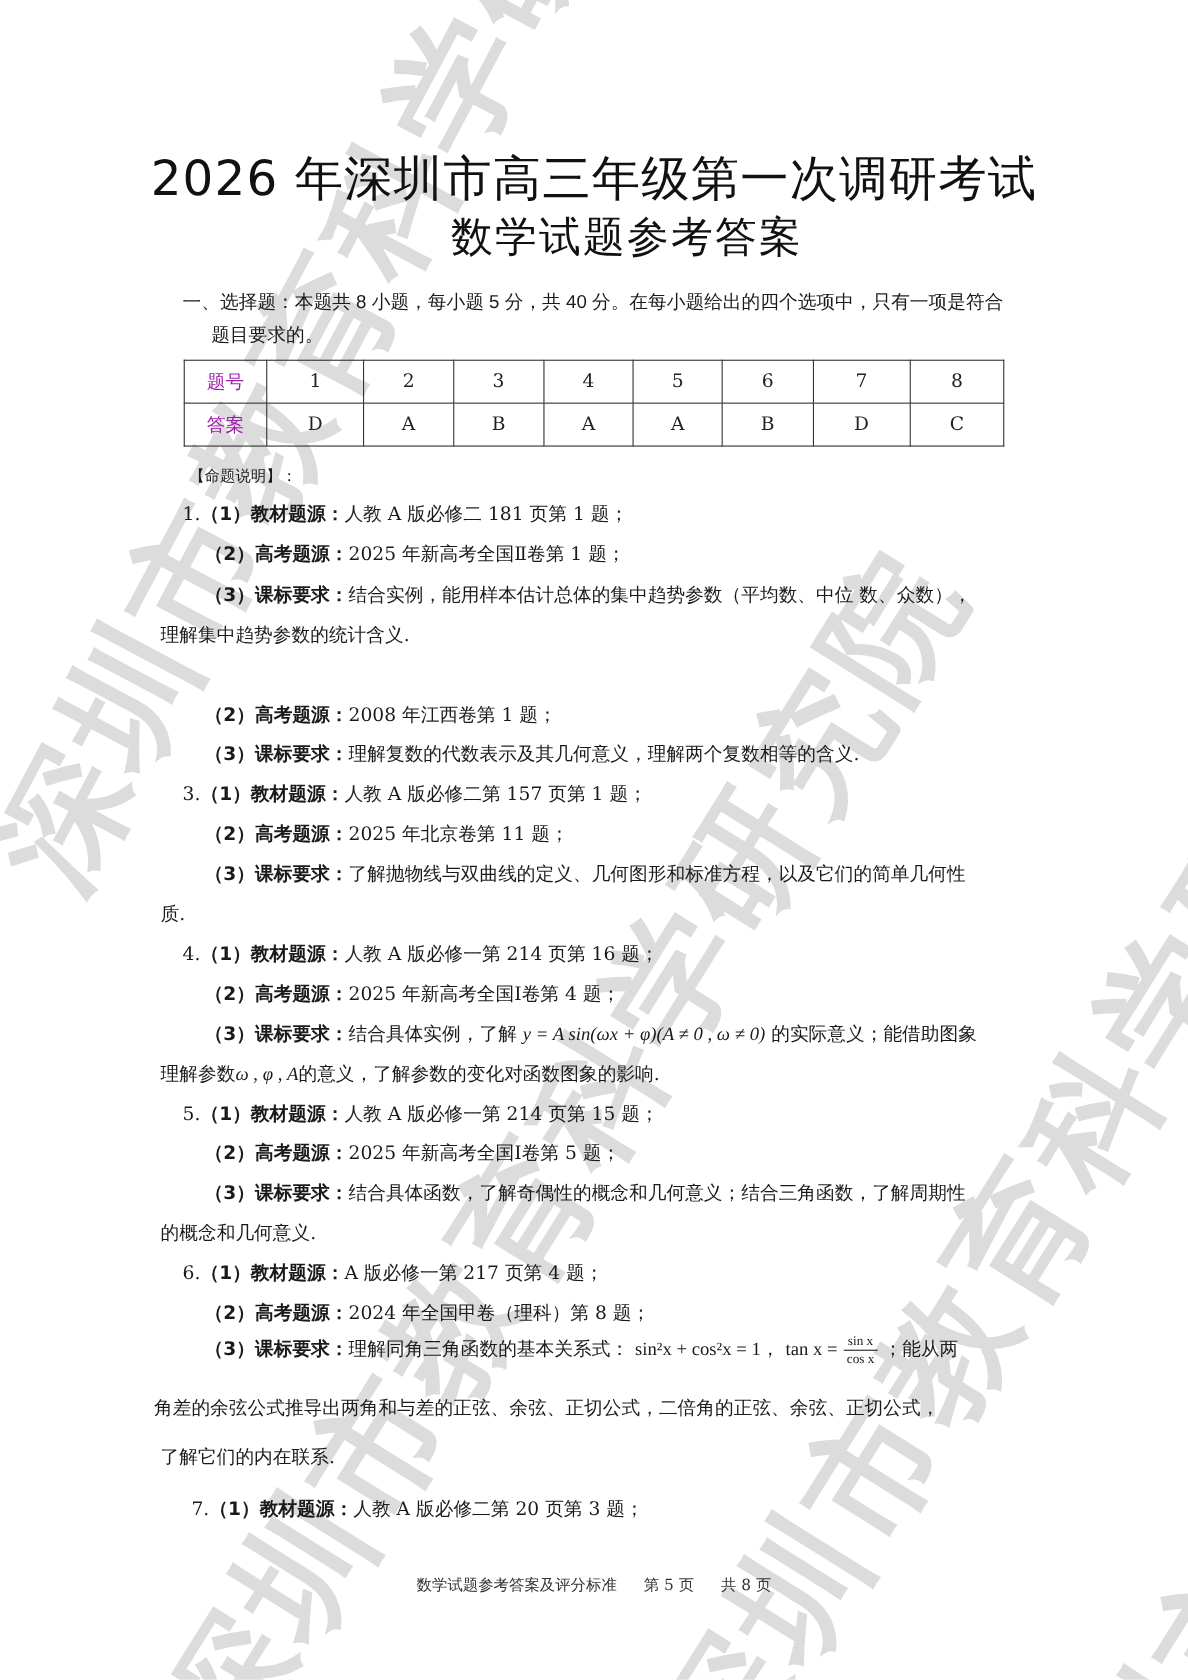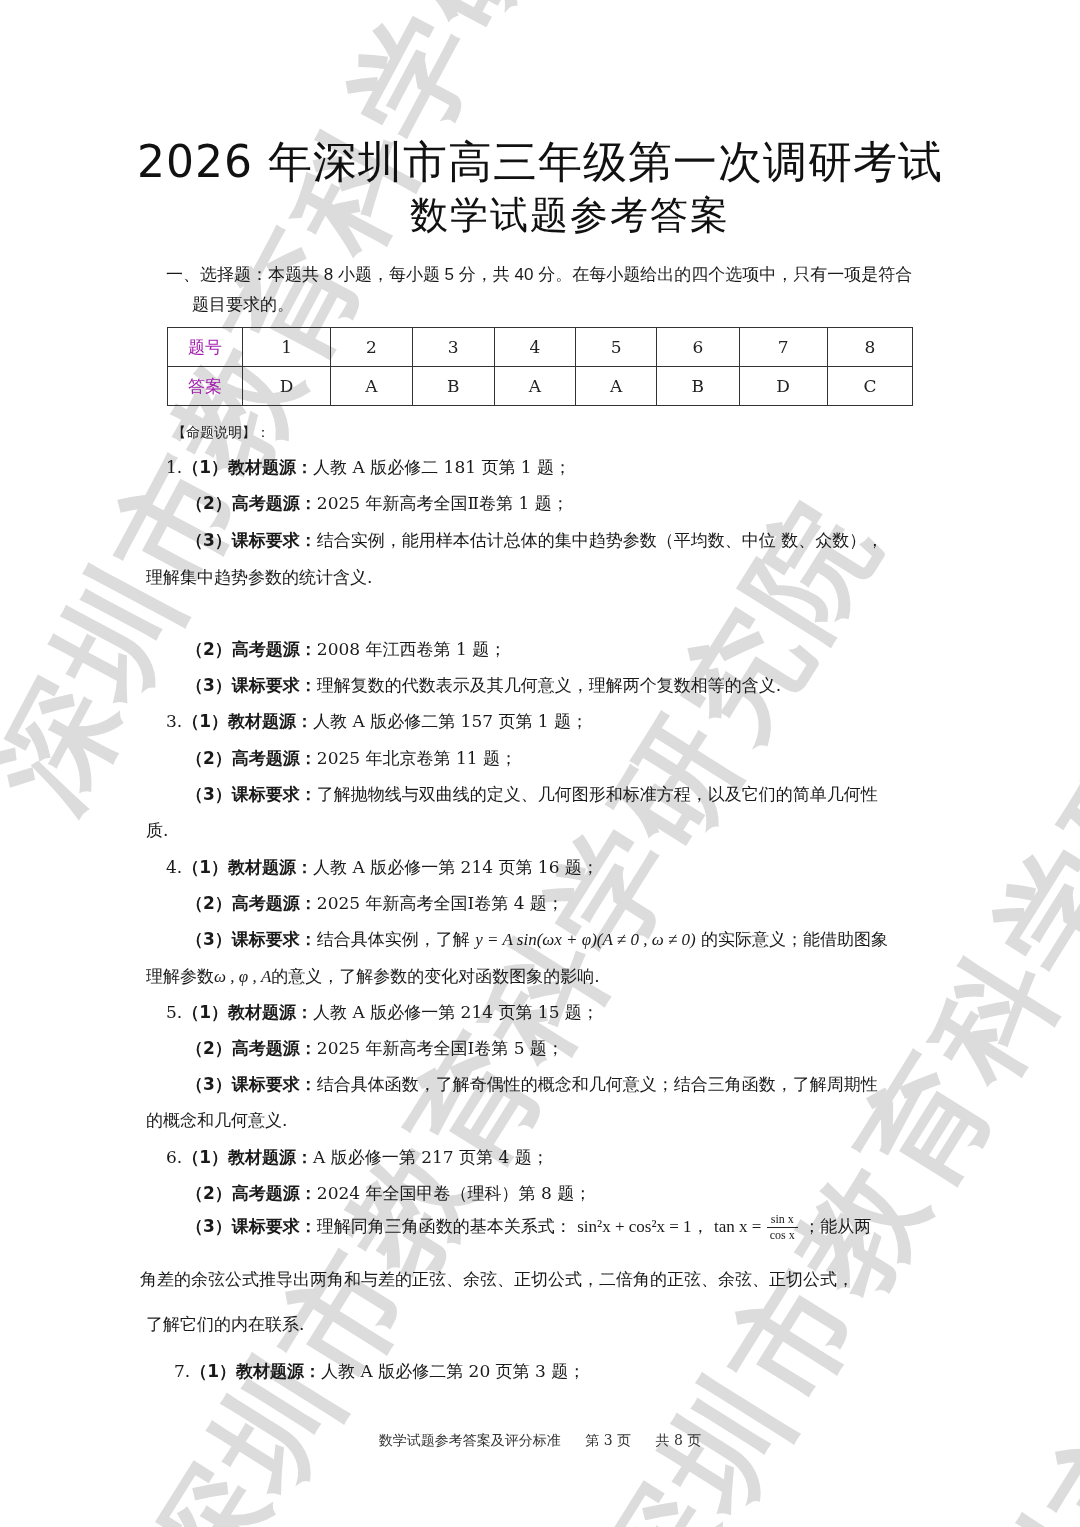--- a/index.html
+++ b/index.html
@@ -171,16 +171,16 @@
   </div>
   <div class="line" style="left:140px;top:1268px;">角差的余弦公式推导出两角和与差的正弦、余弦、正切公式，二倍角的正弦、余弦、正切公式，</div>
   <div class="line" style="left:146px;top:1313px;">了解它们的内在联系.</div>
 
   <div class="line" style="left:174px;top:1360px;">
     <span>7.</span><span class="b">（1）教材题源：</span><span>人教 A 版必修二第 20 页第 3 题；</span>
   </div>
 
   <div class="footer">
     <span>数学试题参考答案及评分标准</span>
-    <span>第 3 页</span>
+    <span>第 5 页</span>
     <span>共 8 页</span>
   </div>
 </div>
 
 </body></html>

